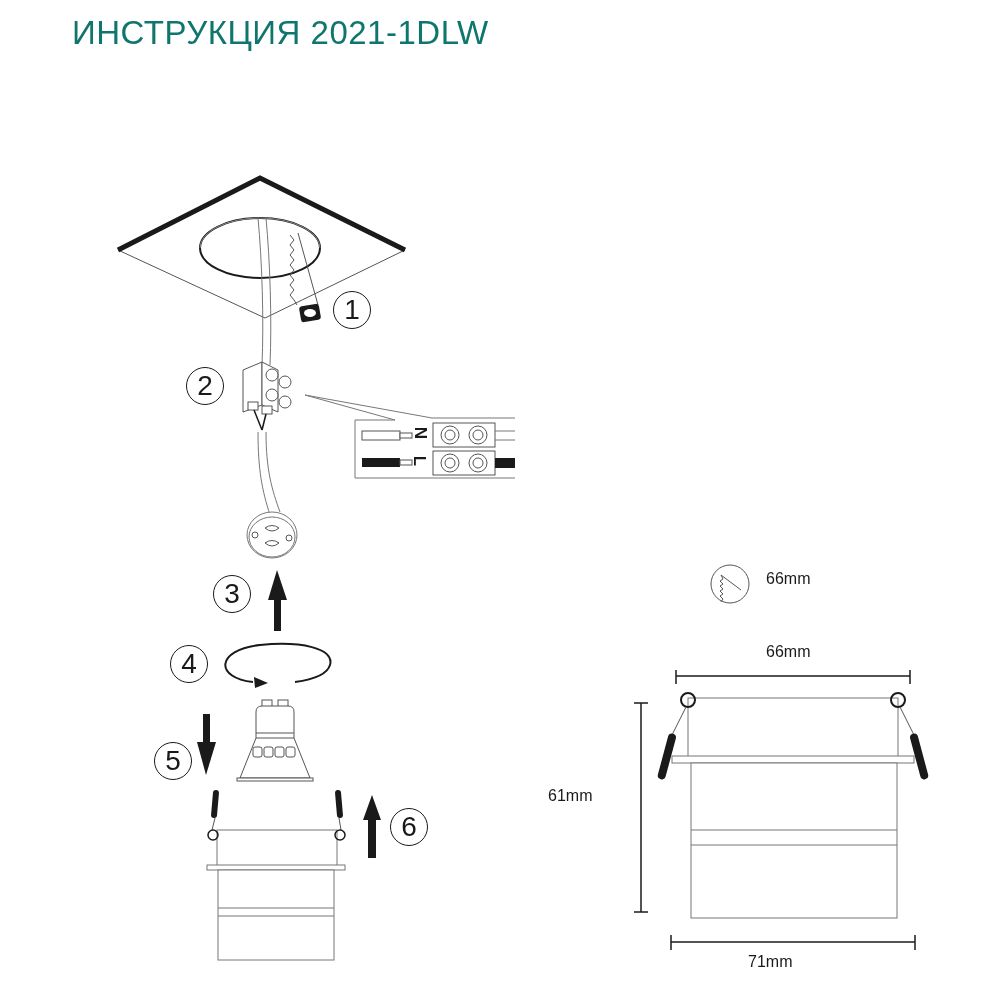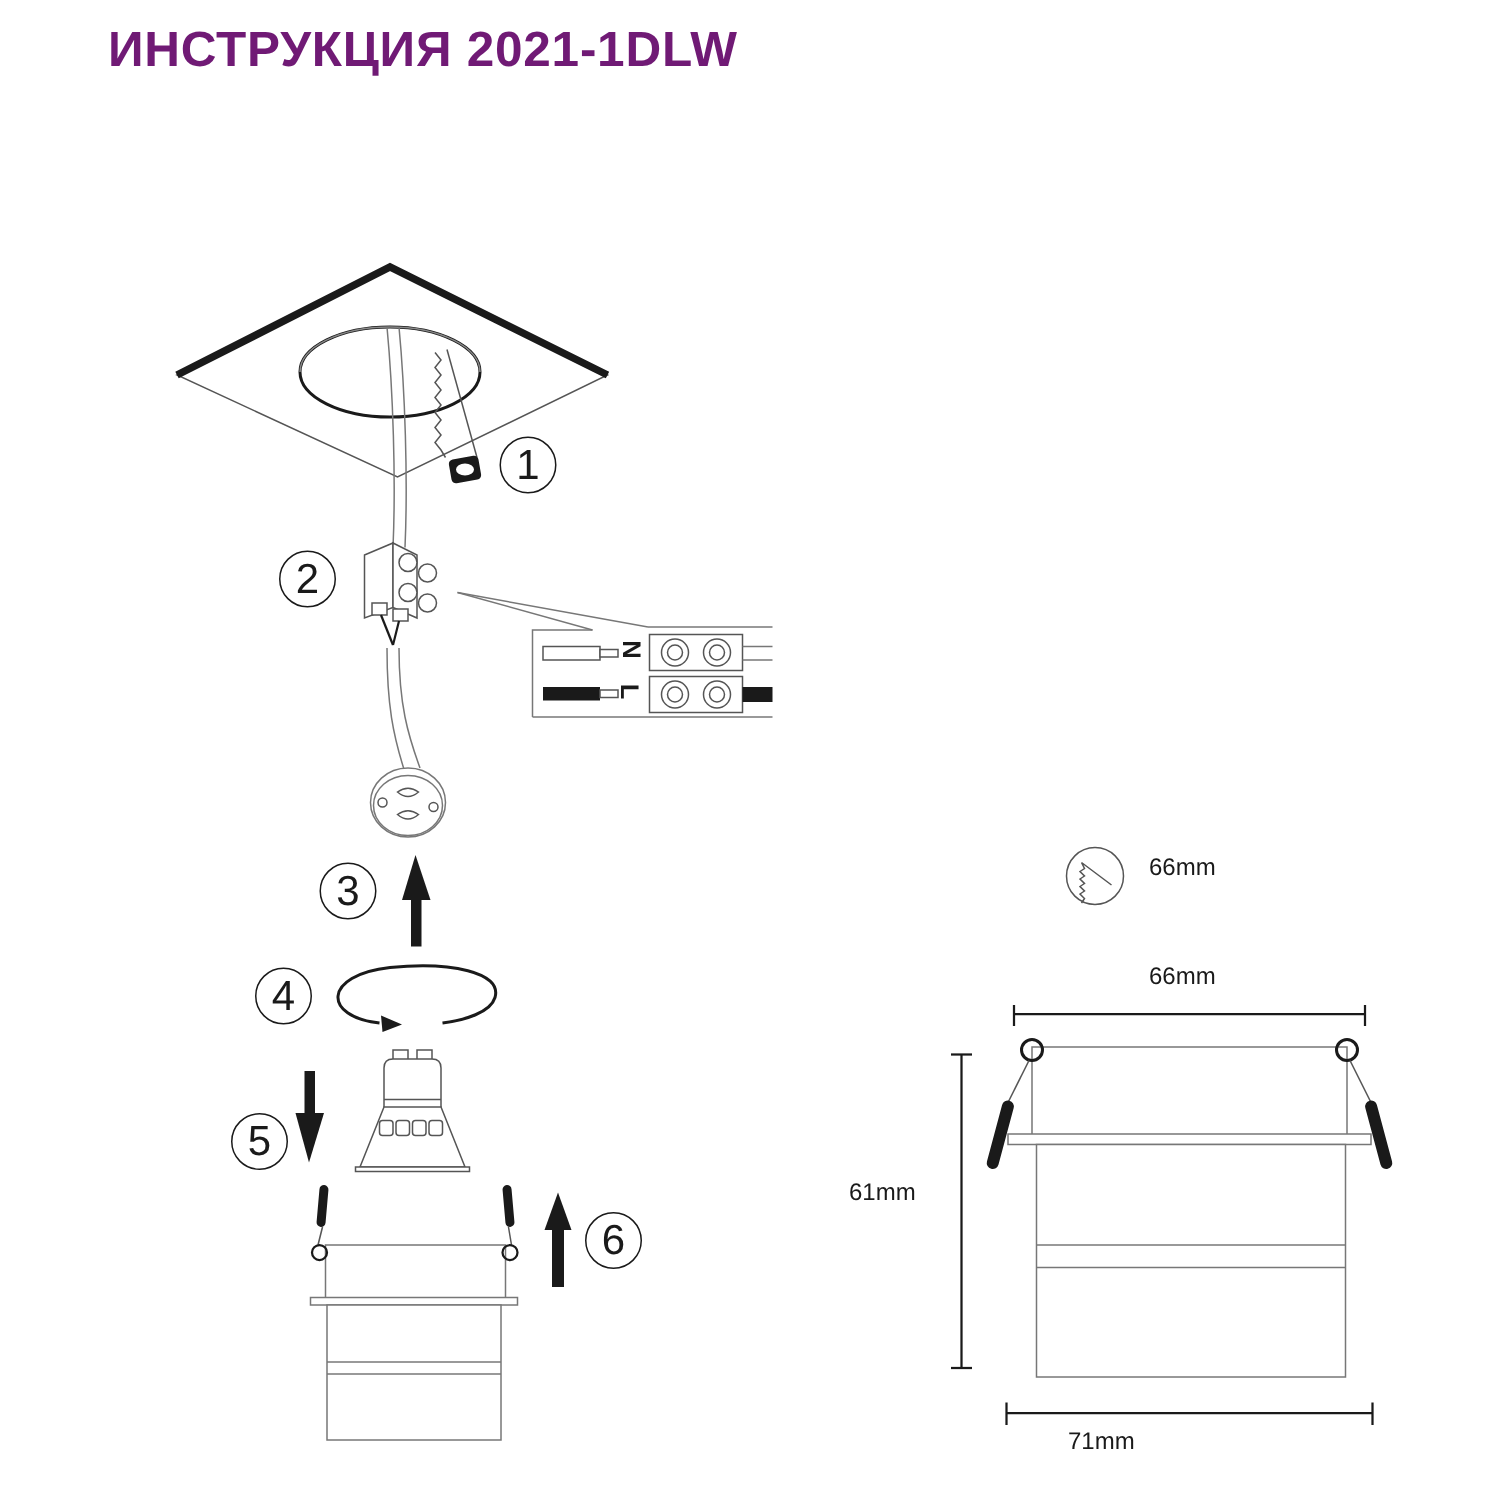--- a/index.html
+++ b/index.html
@@ -1,17 +1,17 @@
 <!DOCTYPE html>
 <html><head>
   <meta charset="utf-8">
   <style>
     html, body { margin: 0; padding: 0; background: #ffffff; }
     body { width: 1000px; height: 1000px; position: relative; overflow: hidden; font-family: "Liberation Sans", sans-serif; color: #1a1a1a; }
-    .title { position: absolute; left: 72px; top: 14px; font-size: 33px; letter-spacing: 0.5px; font-weight: bold; color: #701a75; }
+    .title { position: absolute; left: 72px; top: 14px; font-size: 33px; letter-spacing: 0.5px; font-weight: normal; color: #0f766e; }
     .label { position: absolute; font-size: 16px; color: #1a1a1a; }
     .step { position: absolute; width: 36px; height: 36px; border: 1.6px solid #1a1a1a; border-radius: 50%; font-size: 28px; line-height: 36px; text-align: center; color: #1a1a1a; }
     svg { position: absolute; left: 0; top: 0; }
   </style>
 </head>
 <body>
 
 <div class="title">ИНСТРУКЦИЯ 2021-1DLW</div>
 
 <svg width="1000" height="1000" viewBox="0 0 1000 1000">
@@ -177,14 +177,14 @@
 <div class="step" style="left:213px; top:575px;"><span>3</span></div>
 <div class="step" style="left:170px; top:645px;"><span>4</span></div>
 <div class="step" style="left:154px; top:742px;"><span>5</span></div>
 <div class="step" style="left:390px; top:808px;"><span>6</span></div>
 
 <div class="label" style="left:414px; top:423px; font-size:17px; font-weight:bold; transform:rotate(90deg);">N</div>
 <div class="label" style="left:414px; top:451px; font-size:17px; font-weight:bold; transform:rotate(90deg);">L</div>
 
 <div class="label" style="left:766px; top:570px;">66mm</div>
 <div class="label" style="left:766px; top:643px;">66mm</div>
-<div class="label" style="left:548px; top:787px;margin-left:18px;">61mm</div>
-<div class="label" style="left:712px; top:953px;">71mm</div>
+<div class="label" style="left:548px; top:787px;">61mm</div>
+<div class="label" style="left:748px; top:953px;">71mm</div>
 
 </body></html>

